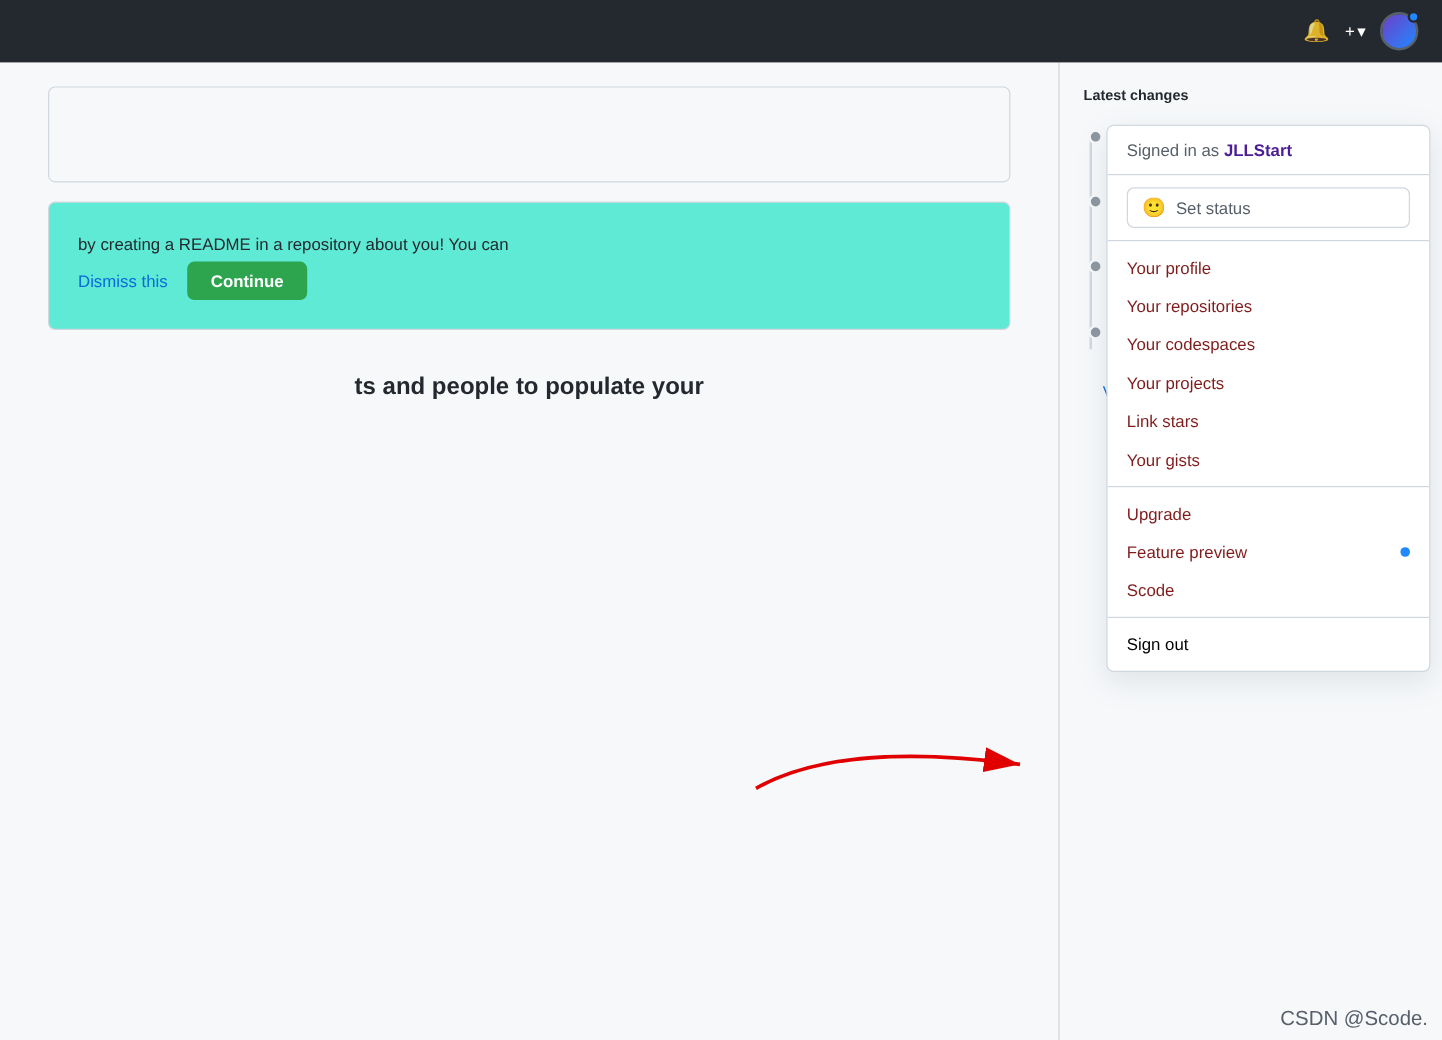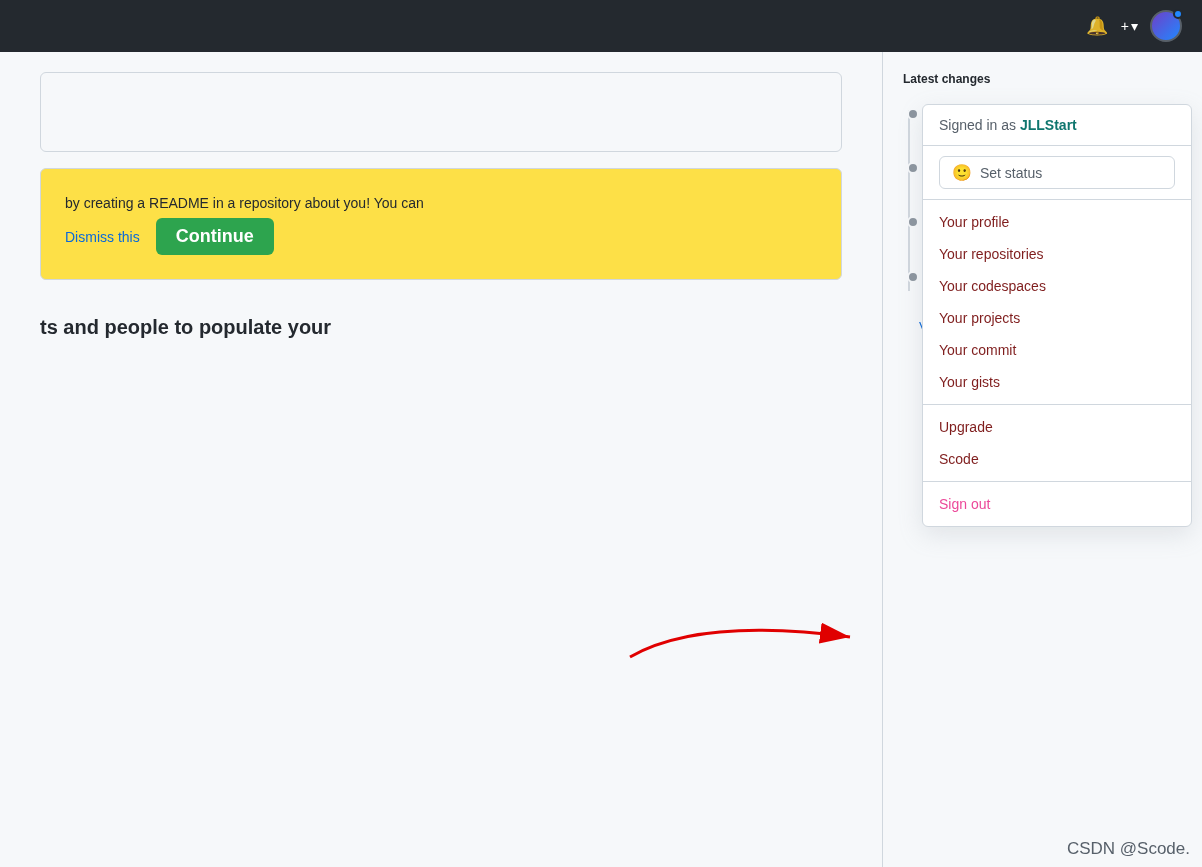--- a/index.html
+++ b/index.html
@@ -69,21 +69,21 @@
     }
 
     
     .left-panel {
       flex: 1;
       padding: 20px 40px;
       position: relative;
     }
 
     .card {
-      background: #fde047;
+      background: #5eead4;
       border: 1px solid #d0d7de;
       border-radius: 6px;
       padding: 24px;
       margin-bottom: 16px;
     }
 
     .card-text {
       font-size: 14px;
       color: #24292f;
       line-height: 1.5;
@@ -102,30 +102,31 @@
       cursor: pointer;
       text-decoration: none;
     }
 
     .continue-btn {
       background: #2da44e;
       color: #fff;
       border: none;
       border-radius: 6px;
       padding: 8px 20px;
-      font-size: 18px;
+      font-size: 14px;
       font-weight: 600;
       cursor: pointer;
     }
 
     .bottom-text {
       font-size: 20px;
       font-weight: 600;
       color: #24292f;
       padding: 20px 0 0 0;
+      text-align: center;
     }
 
     
     .latest-panel {
       width: 320px;
       padding: 20px;
       background: #f6f8fa;
       border-left: 1px solid #d0d7de;
     }
 
@@ -205,21 +206,21 @@
     }
 
     .dropdown-header {
       padding: 12px 16px;
       border-bottom: 1px solid #d0d7de;
       font-size: 14px;
       color: #57606a;
     }
 
     .dropdown-header strong {
-      color: #0f766e;
+      color: #4c1d95;
       font-weight: 600;
     }
 
     .dropdown-status {
       padding: 10px 16px;
       border-bottom: 1px solid #d0d7de;
     }
 
     .status-btn {
       display: flex;
@@ -264,21 +265,21 @@
 
     .dropdown-last {
       padding: 6px 0;
     }
 
     .signout-item {
       display: flex;
       align-items: center;
       padding: 8px 16px;
       font-size: 14px;
-      color: #ec4899;
+      color: #000000;
       cursor: pointer;
     }
 
     
     .red-arrow {
       position: absolute;
       bottom: 200px;
       left: 620px;
       width: 260px;
       height: 60px;
@@ -370,26 +371,27 @@
         <span class="status-emoji">🙂</span>
         <span>Set status</span>
       </button>
     </div>
 
     <div class="dropdown-section">
     <div class="dropdown-item">Your profile</div>
         <div class="dropdown-item">Your repositories</div>
         <div class="dropdown-item">Your codespaces</div>
         <div class="dropdown-item">Your projects</div>
-        <div class="dropdown-item">Your commit</div>
+        <div class="dropdown-item">Link stars</div>
         <div class="dropdown-item">Your gists</div>
       </div>
 
     <div class="dropdown-section">
     <div class="dropdown-item">Upgrade</div>
+        <div class="dropdown-item">Feature preview<span class="blue-dot"></span></div>
         <div class="dropdown-item">Scode</div>
       </div>
 
 
     <div class="dropdown-last">
       <div class="signout-item">
         <span>Sign out</span>
       </div>
     </div>
   </div>

